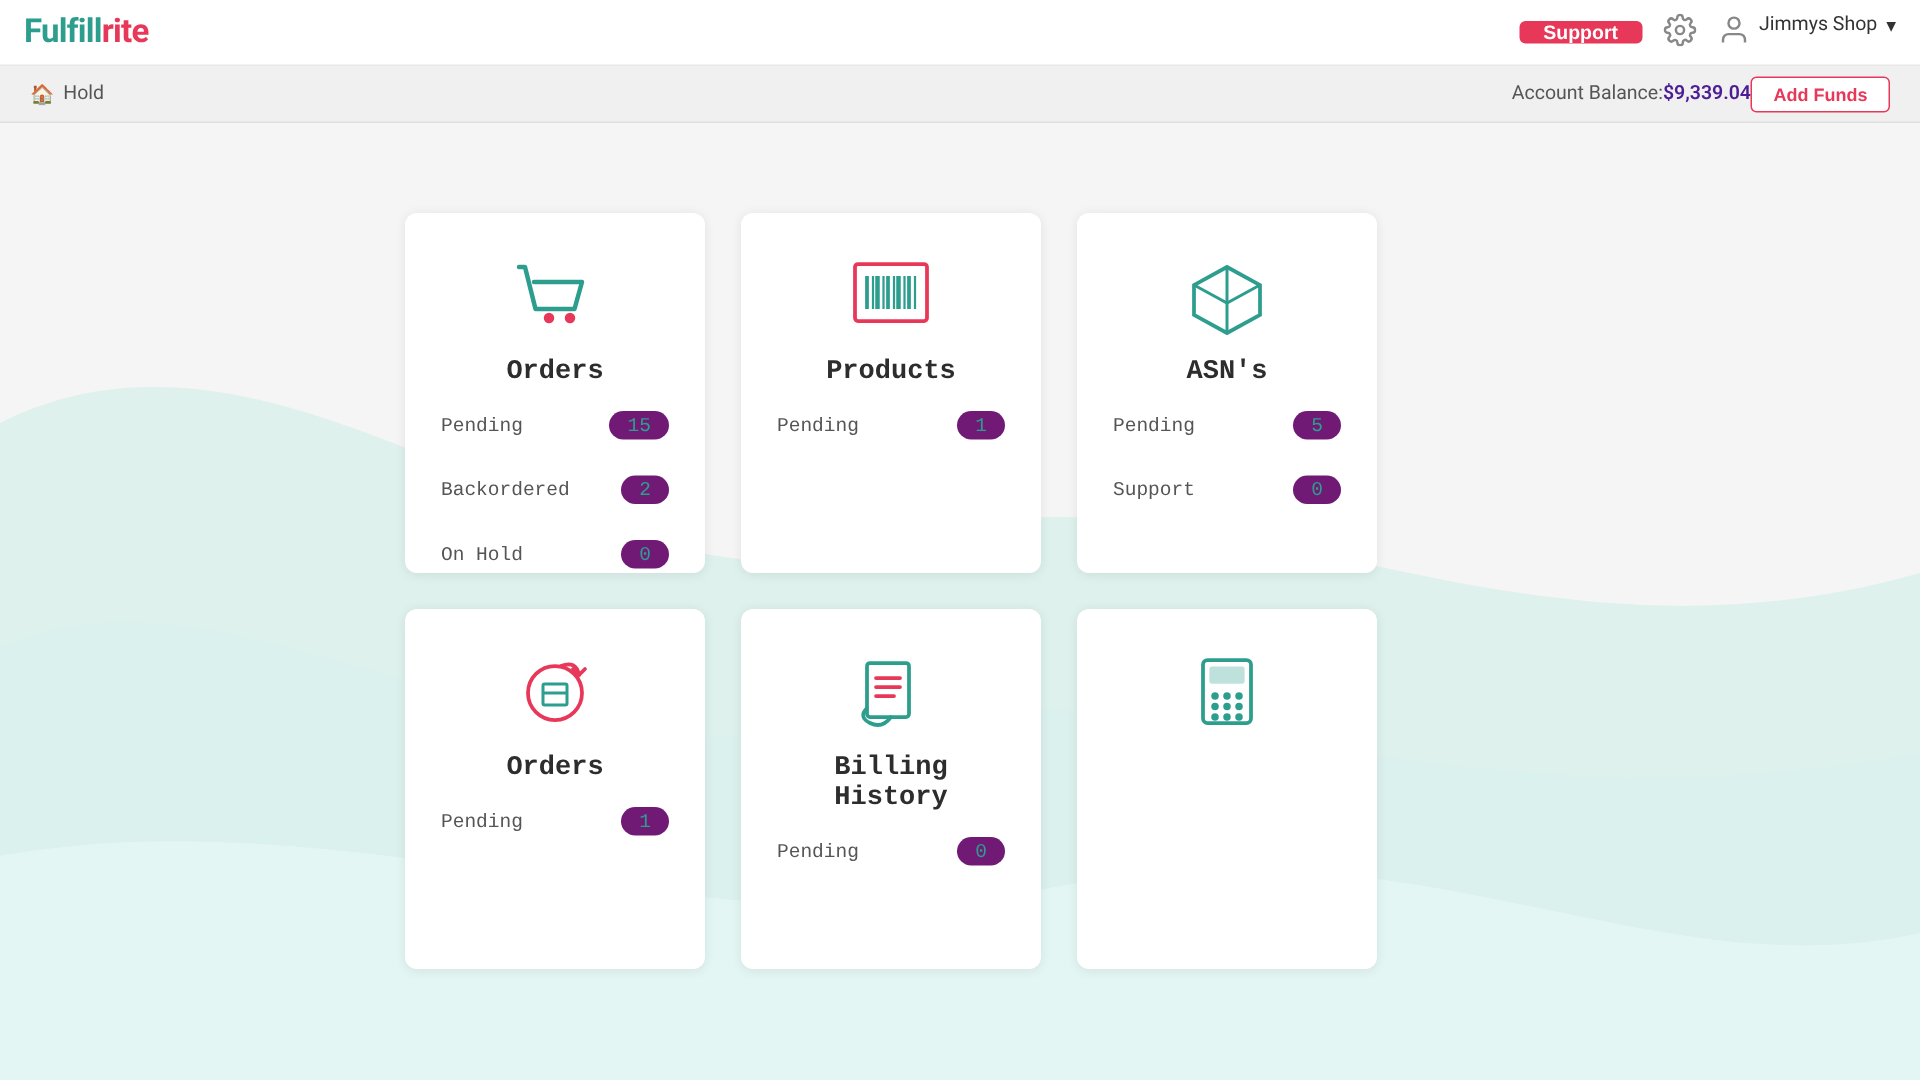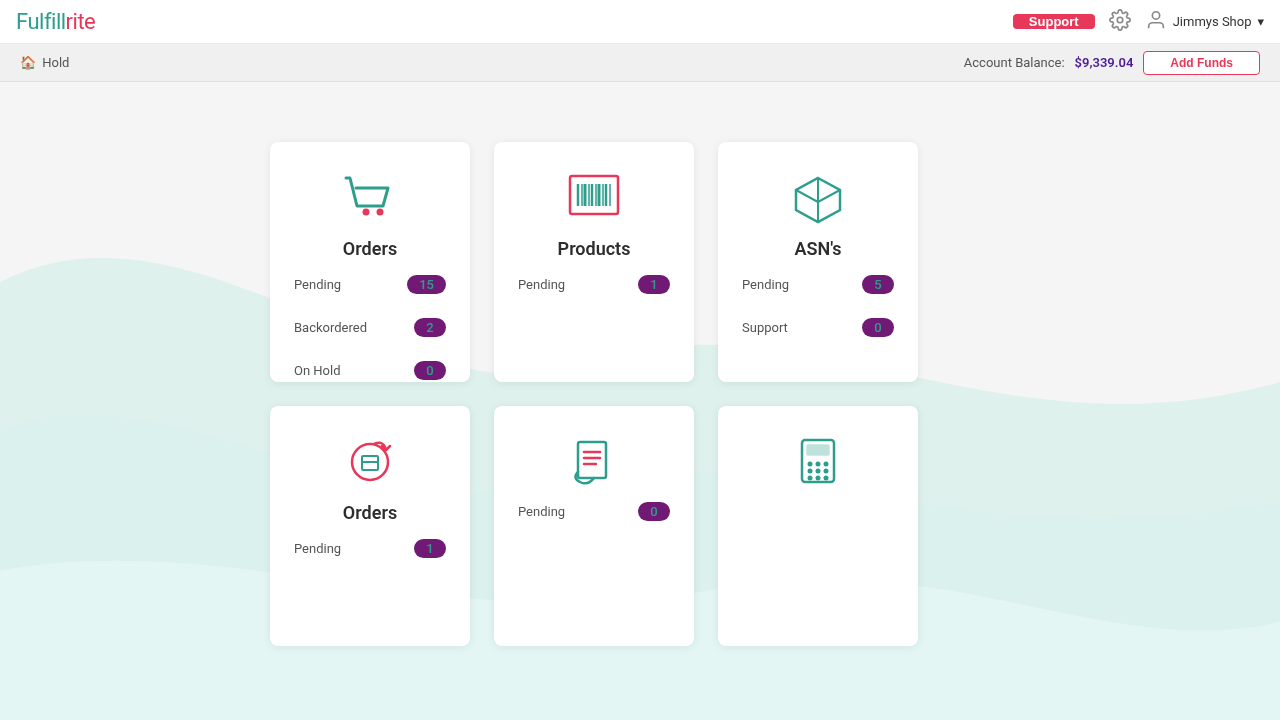--- a/index.html
+++ b/index.html
@@ -17,21 +17,21 @@
       justify-content: space-between;
       background: #fff;
       height: 44px;
       padding: 0 16px;
       border-bottom: 1px solid #e8e8e8;
       position: relative;
       z-index: 10;
     }
     .logo {
       font-size: 22px;
-      font-weight: 400;
+      font-weight: 700;
       color: #2d2d2d;
       letter-spacing: -0.5px;
     }
     .logo span.fill { color: #2d9e8e; }
     .logo span.rite { color: #e8385a; }
     .nav-right {
       display: flex;
       align-items: center;
       gap: 14px;
     }
@@ -40,21 +40,20 @@
       color: #fff;
       border: none;
       border-radius: 4px;
       padding: 0 16px;
       font-size: 13px;
       font-weight: 600;
       cursor: pointer;
     }
     .user-info {
       display: flex;
-      align-items: center;
       gap: 6px;
       font-size: 13px;
       color: #333;
       cursor: pointer;
     }
 
     
     .breadcrumb-bar {
       background: #f0f0f0;
       height: 38px;
@@ -67,34 +66,33 @@
     .breadcrumb {
       display: flex;
       align-items: center;
       gap: 6px;
       font-size: 13px;
       color: #555;
     }
     .account-balance {
       display: flex;
       align-items: center;
-      gap: 10px;
       font-size: 13px;
       color: #555;
     }
     .balance-amount {
       color: #4c1d95;
       font-weight: 600;
     }
     .add-funds-btn {
       background: #fff;
       border: 1.5px solid #e8385a;
       color: #e8385a;
       border-radius: 4px;
-      padding: 4px 26px;
+      padding: 4px 14px;
       font-size: 12px;
       font-weight: 600;
       cursor: pointer;
     }
 
     
     .main-content {
       position: relative;
       min-height: 638px;
       overflow: hidden;
@@ -121,20 +119,21 @@
     .card {
       background: #fff;
       border-radius: 8px;
       box-shadow: 0 1px 8px rgba(0,0,0,0.08);
       padding: 28px 24px 20px;
       display: flex;
       flex-direction: column;
       align-items: flex-start;
       cursor: pointer;
       transition: box-shadow 0.2s;
+      font-family: Liberation Mono, monospace;
     }
 
     .card-icon-wrap {
       width: 100%;
       display: flex;
       justify-content: center;
       margin-bottom: 12px;
     }
 
     .card-title {
@@ -321,20 +320,21 @@
         <svg width="64" height="56" viewBox="0 0 64 56" fill="none">
 
           <rect x="16" y="8" width="28" height="36" rx="2" stroke="#2d9e8e" stroke-width="2.5" fill="none"></rect>
           <line x1="22" y1="18" x2="38" y2="18" stroke="#e8385a" stroke-width="2.5" stroke-linecap="round"></line>
           <line x1="22" y1="24" x2="38" y2="24" stroke="#e8385a" stroke-width="2.5" stroke-linecap="round"></line>
           <line x1="22" y1="30" x2="34" y2="30" stroke="#e8385a" stroke-width="2.5" stroke-linecap="round"></line>
 
           <path d="M16 38 Q10 44 18 48 Q26 52 32 44" stroke="#2d9e8e" stroke-width="2.5" fill="none" stroke-linecap="round"></path>
         </svg>
       </div>
+      <div class="card-title">Billing<br>History</div>
       <div class="card-stats">
         <div class="stat-row">
           <span>Pending</span>
           <span class="stat-badge">0</span>
         </div>
       </div>
     </div>
 
     <div class="card">
       <div class="card-icon-wrap">

